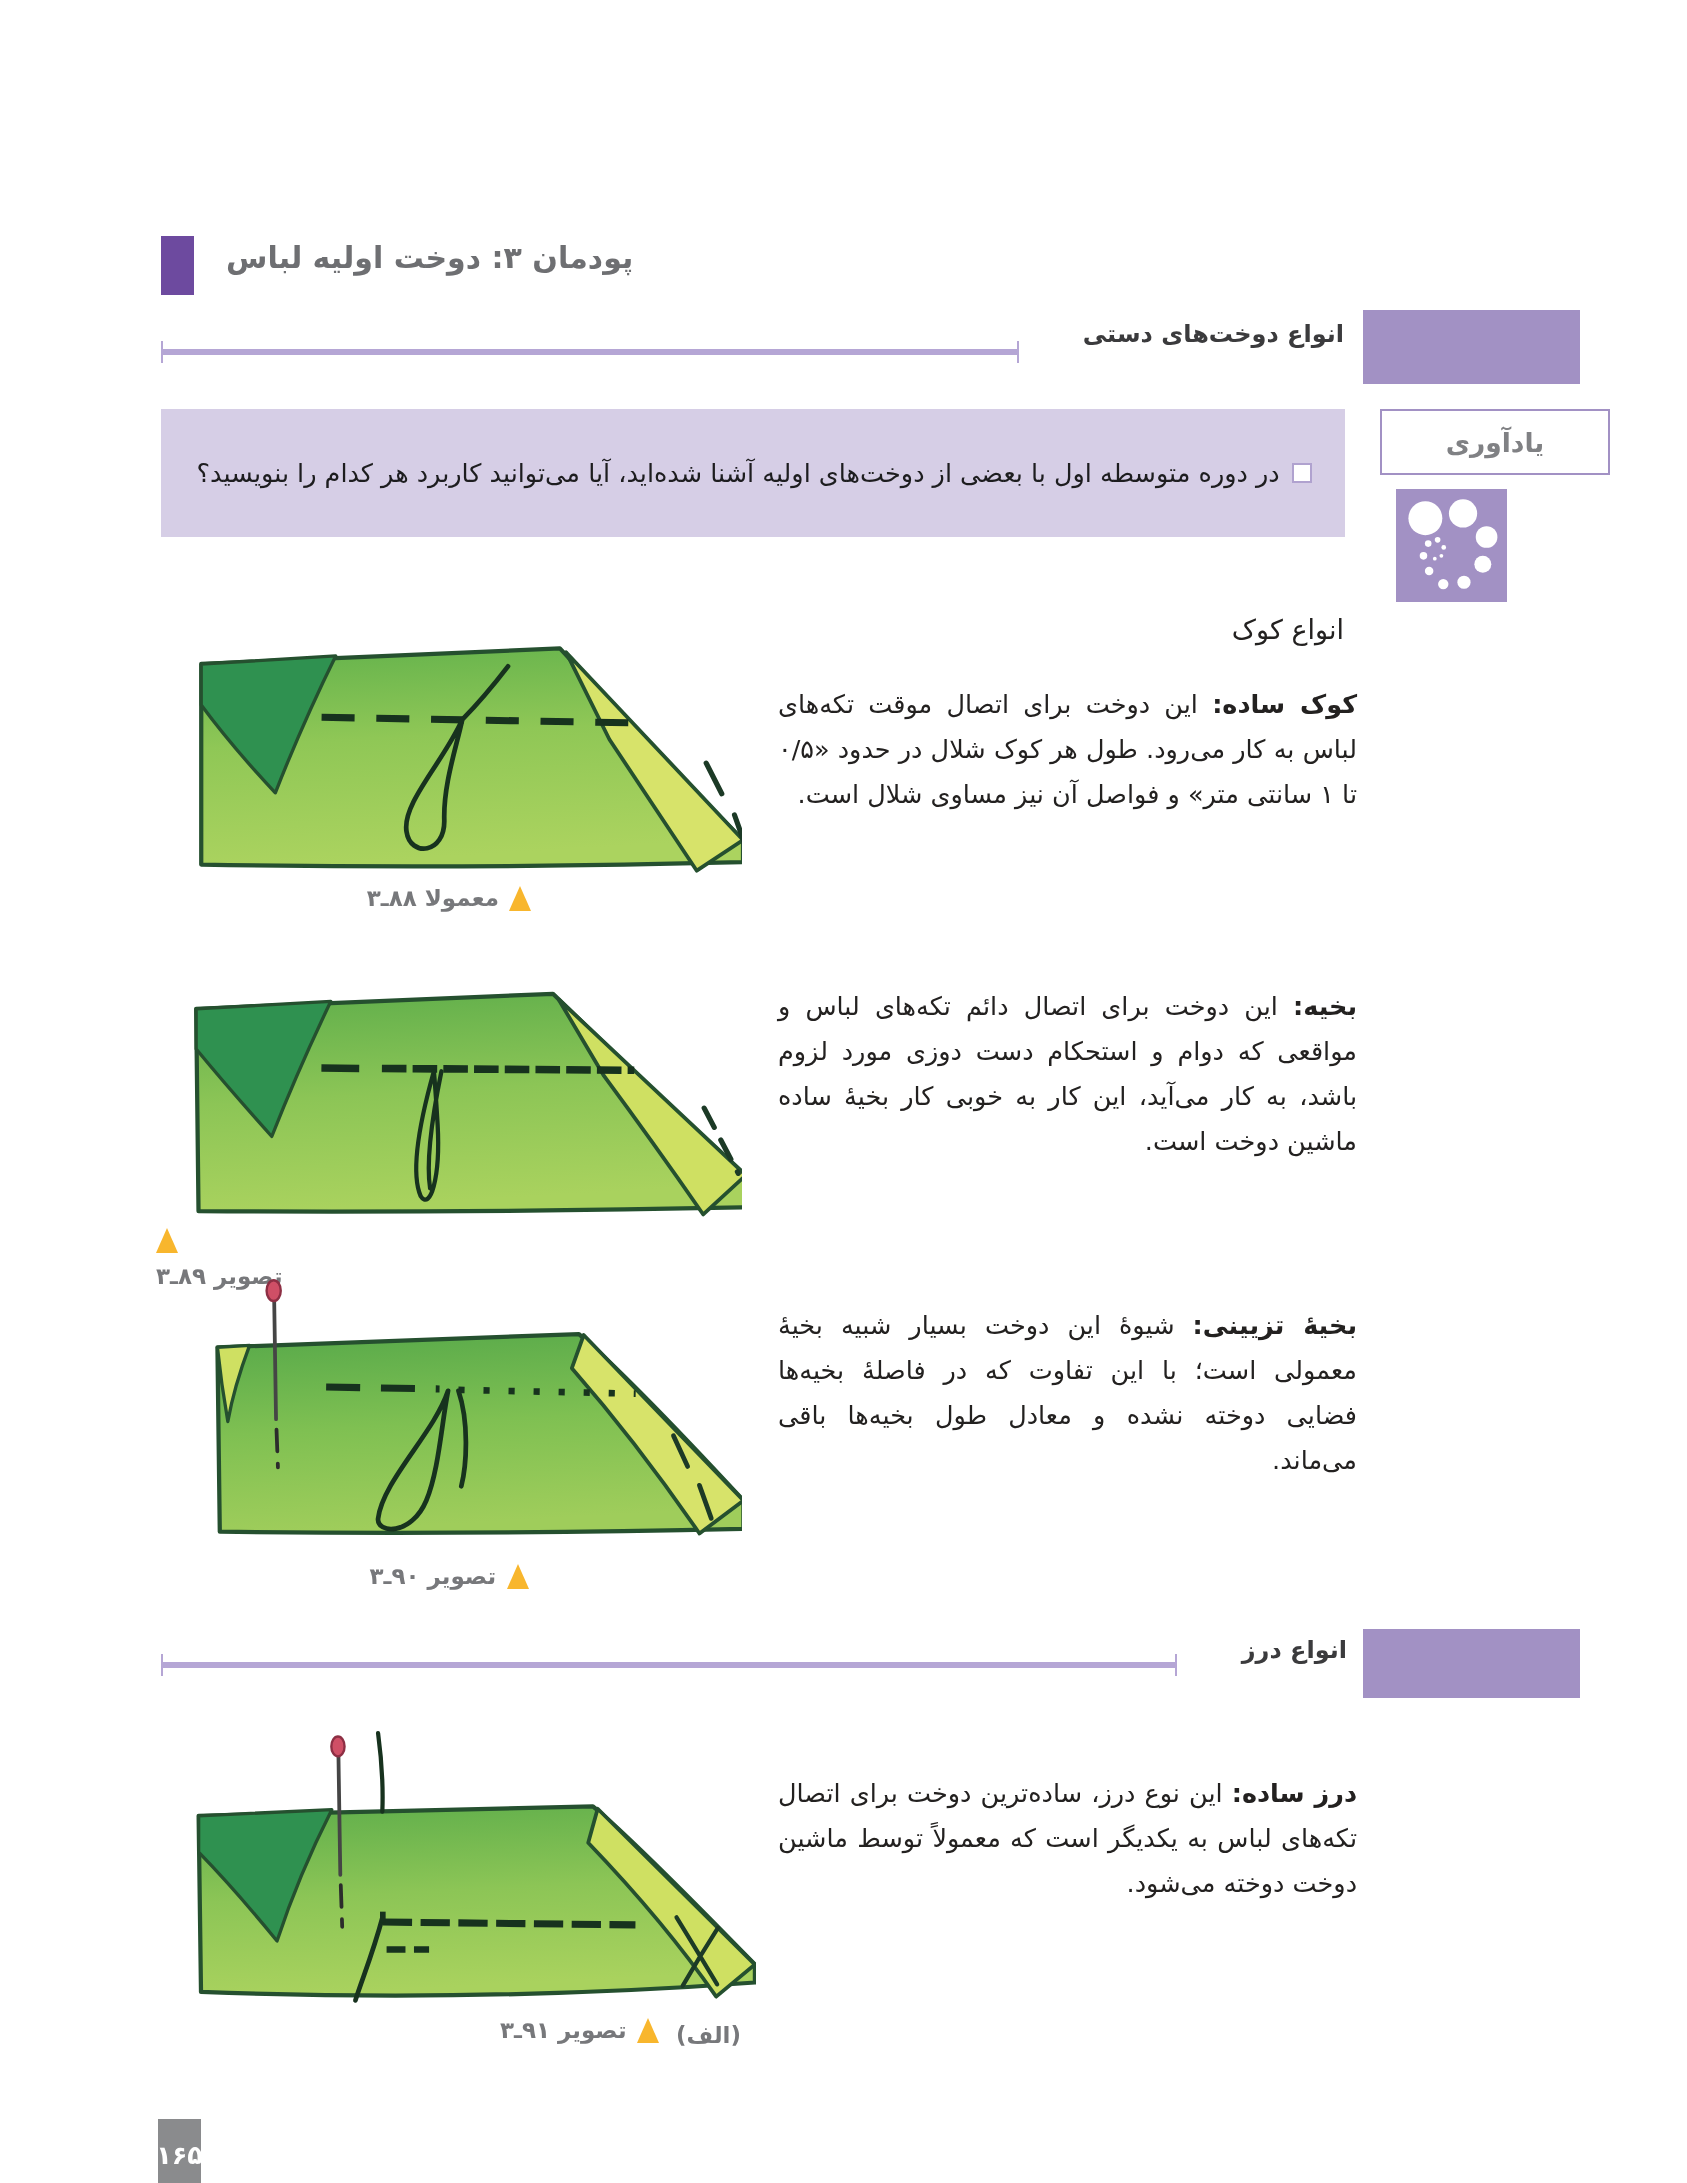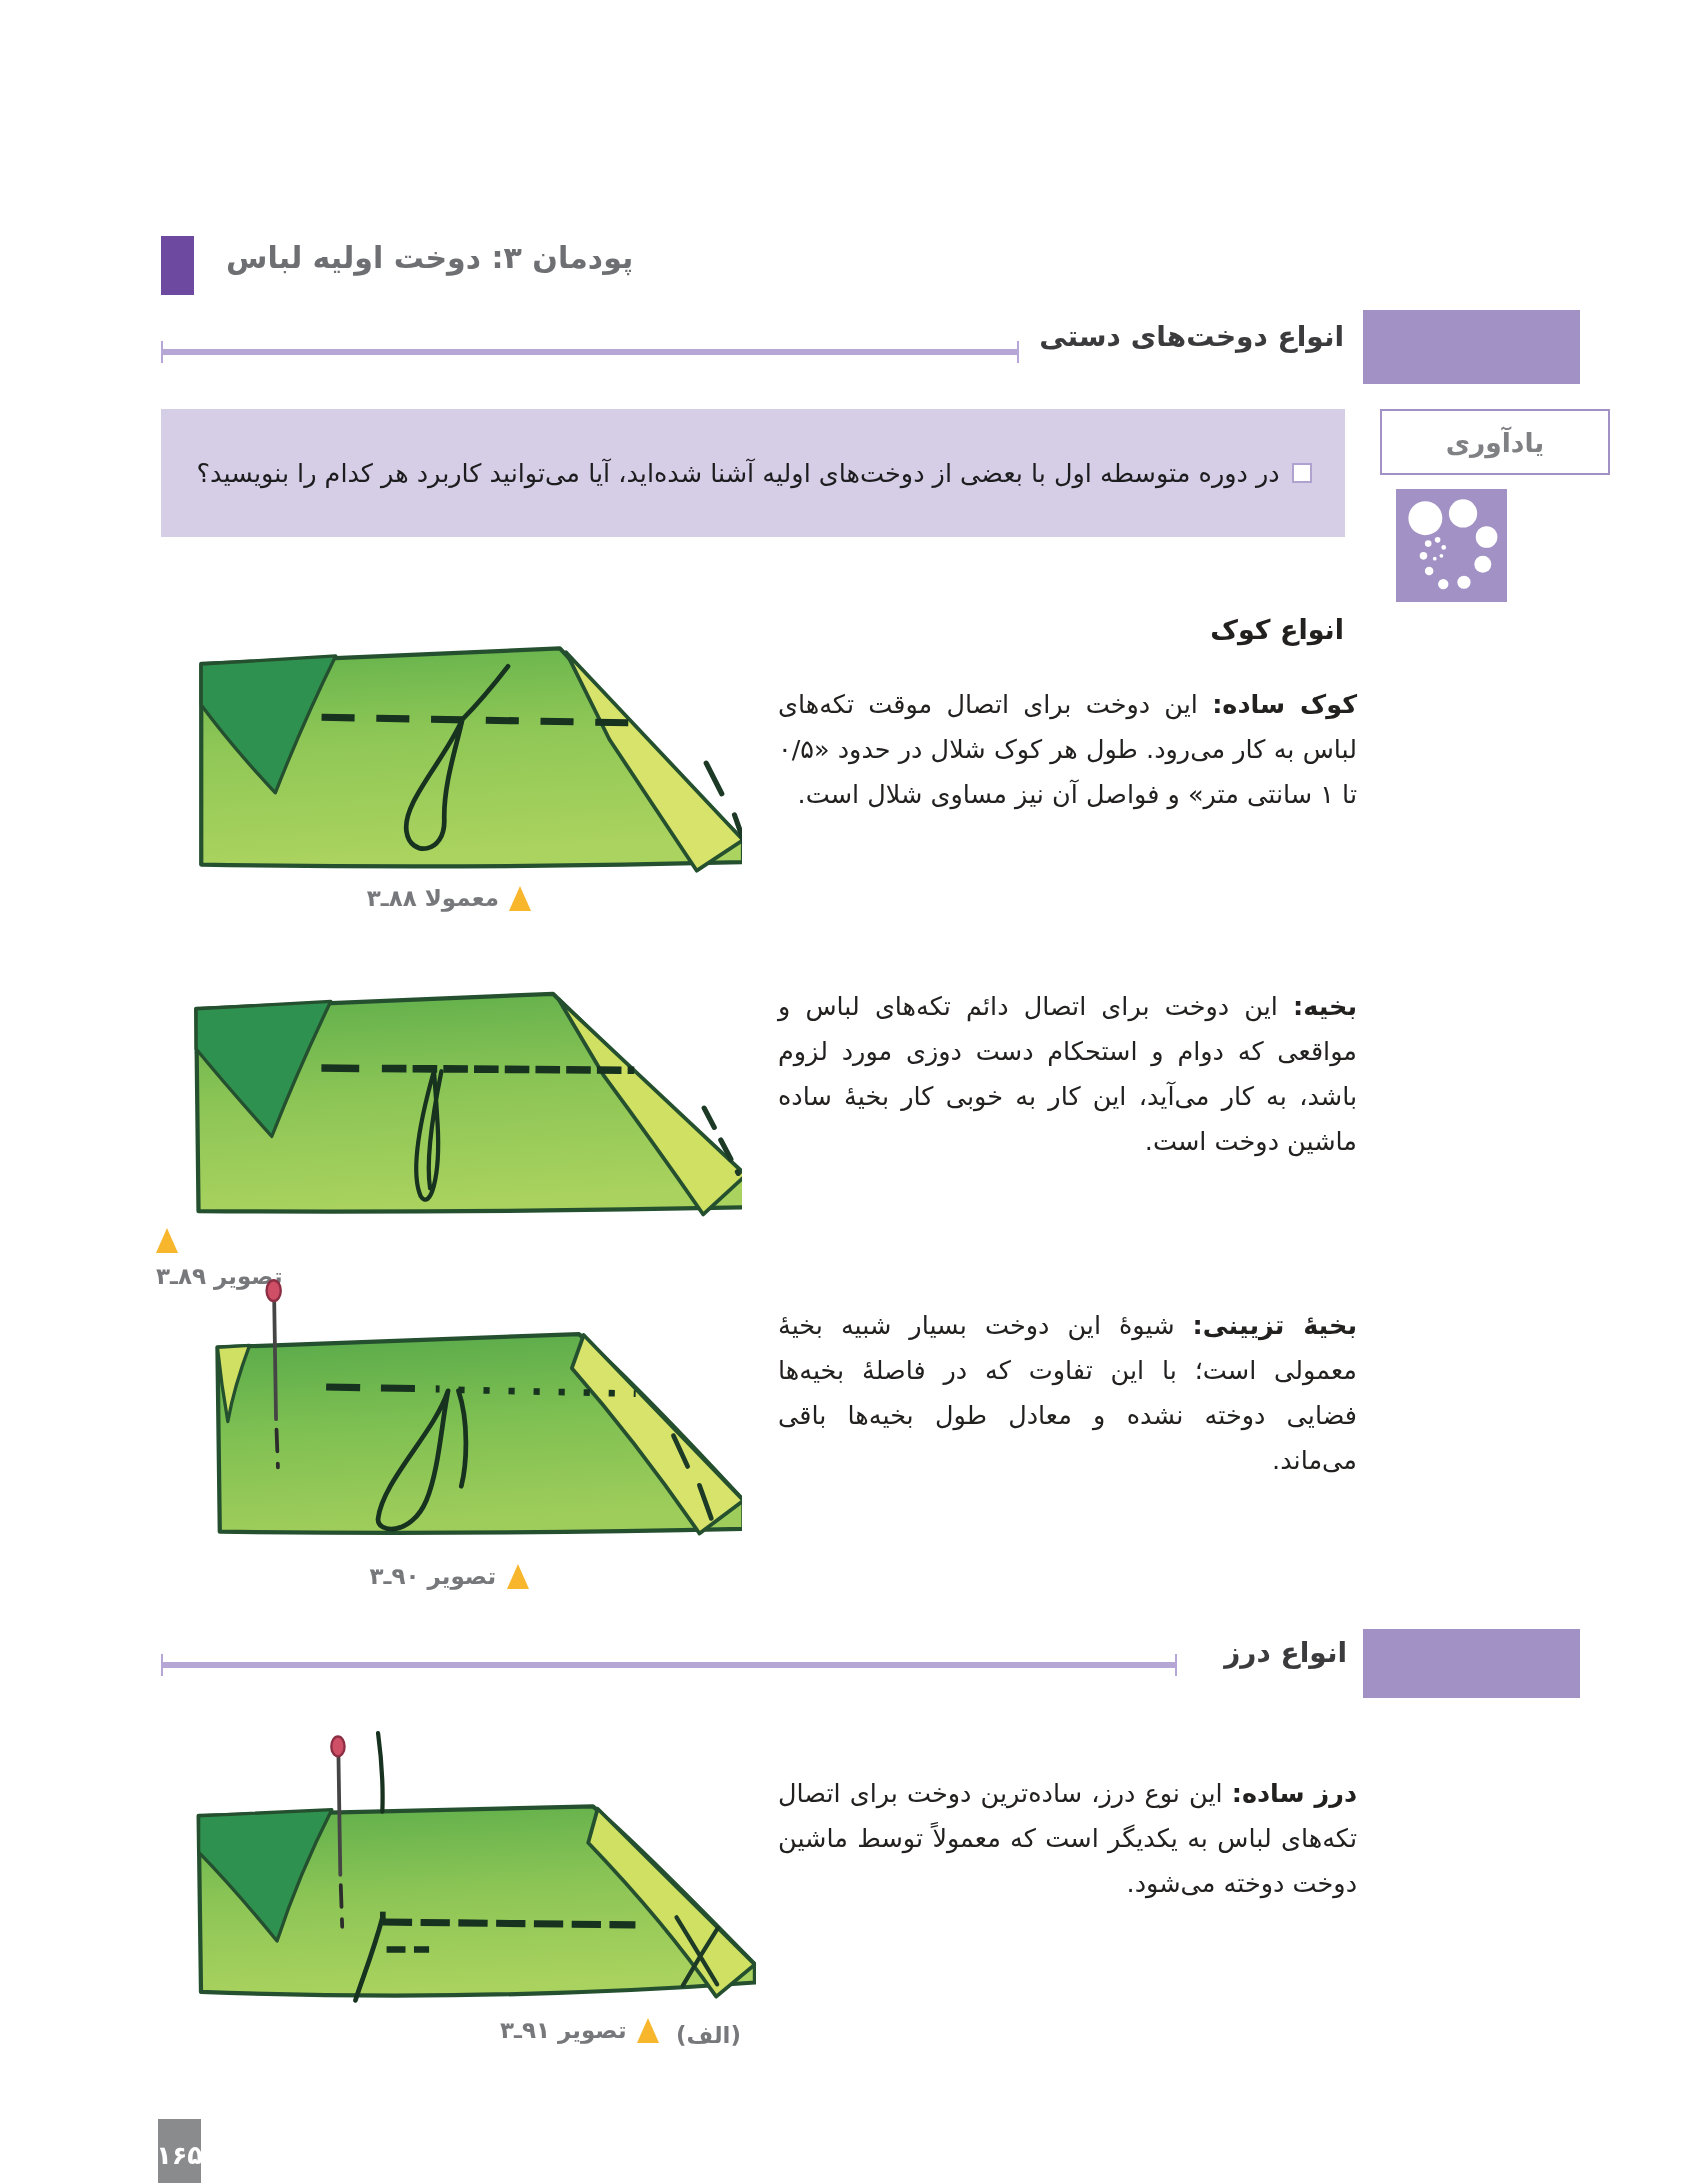--- a/index.html
+++ b/index.html
@@ -18,41 +18,41 @@
   #page{position:relative;width:1687px;height:2183px;background:#ffffff;overflow:hidden;}
 
   
   .module-square{position:absolute;left:161px;top:236px;width:33px;height:59px;background:var(--purple-dark);}
   .module-title{position:absolute;left:226px;top:240px;font-size:30px;font-weight:bold;color:var(--title-gray);white-space:nowrap;}
 
   
   .sec-square{position:absolute;background:var(--purple-mid);}
   .sec-square.s1{left:1363px;top:310px;width:217px;height:74px;}
   .sec-square.s2{left:1363px;top:1629px;width:217px;height:69px;}
-  .sec-title{position:absolute;font-size:28px;font-weight:bold;color:#3b3b3d;white-space:nowrap;}
+  .sec-title{position:absolute;font-size:24px;font-weight:bold;color:#3b3b3d;white-space:nowrap;}
   .sec-title.s1{right:343px;top:320px;}
   .sec-title.s2{right:340px;top:1636px;}
   .rule{position:absolute;height:22px;}
   .rule.s1{left:161px;top:341px;width:858px;}
   .rule.s2{left:161px;top:1654px;width:1016px;}
   .rule .bar{position:absolute;left:1.9px;right:1.9px;top:8px;height:6.1px;background:var(--purple-light);}
   .rule .tick{position:absolute;top:0;width:2.4px;height:22px;background:var(--purple-light);}
   .rule .tick.l{left:0;}
   .rule .tick.r{right:0;}
 
   
   .reminder-box{position:absolute;left:161px;top:409px;width:1184px;height:128px;background:var(--lavender-bg);display:flex;align-items:center;padding:4px 33px;box-sizing:border-box;}
   .reminder-text{font-size:25.5px;color:#1d1d1f;white-space:nowrap;}
   .reminder-checkbox{display:inline-block;width:16px;height:16px;border:2.8px solid #b0a2cf;background:#fff;margin-left:12.3px;vertical-align:middle;}
   .reminder-label-box{position:absolute;left:1380px;top:409px;width:230px;height:66px;background:#fff;border:2.8px solid var(--purple-mid);box-sizing:border-box;display:flex;align-items:center;justify-content:center;}
   .reminder-label{font-size:26.5px;font-weight:bold;color:#808184;}
   .reminder-icon{position:absolute;left:1396px;top:489px;width:111px;height:113px;background:var(--purple-mid);}
 
   
-  .kook-heading{position:absolute;right:343px;top:614px;font-size:27px;font-weight:bold;color:var(--text-black);white-space:nowrap;}
+  .kook-heading{position:absolute;right:343px;top:614px;font-size:27px;font-weight:normal;color:var(--text-black);white-space:nowrap;}
   .para{position:absolute;left:766px;width:579px;font-size:25.5px;line-height:45px;color:var(--text-black);text-align:justify;margin-left:12px;}
   .para b{font-weight:bold;}
   .para.p1{top:656px;}
   .para.p2{top:958px;}
   .para.p3{top:1277px;}
   .para.p4{top:1745px;}
 
   
   .fig{position:absolute;}
   .fig.f1{left:156px;top:605px;width:586px;height:269px;}

